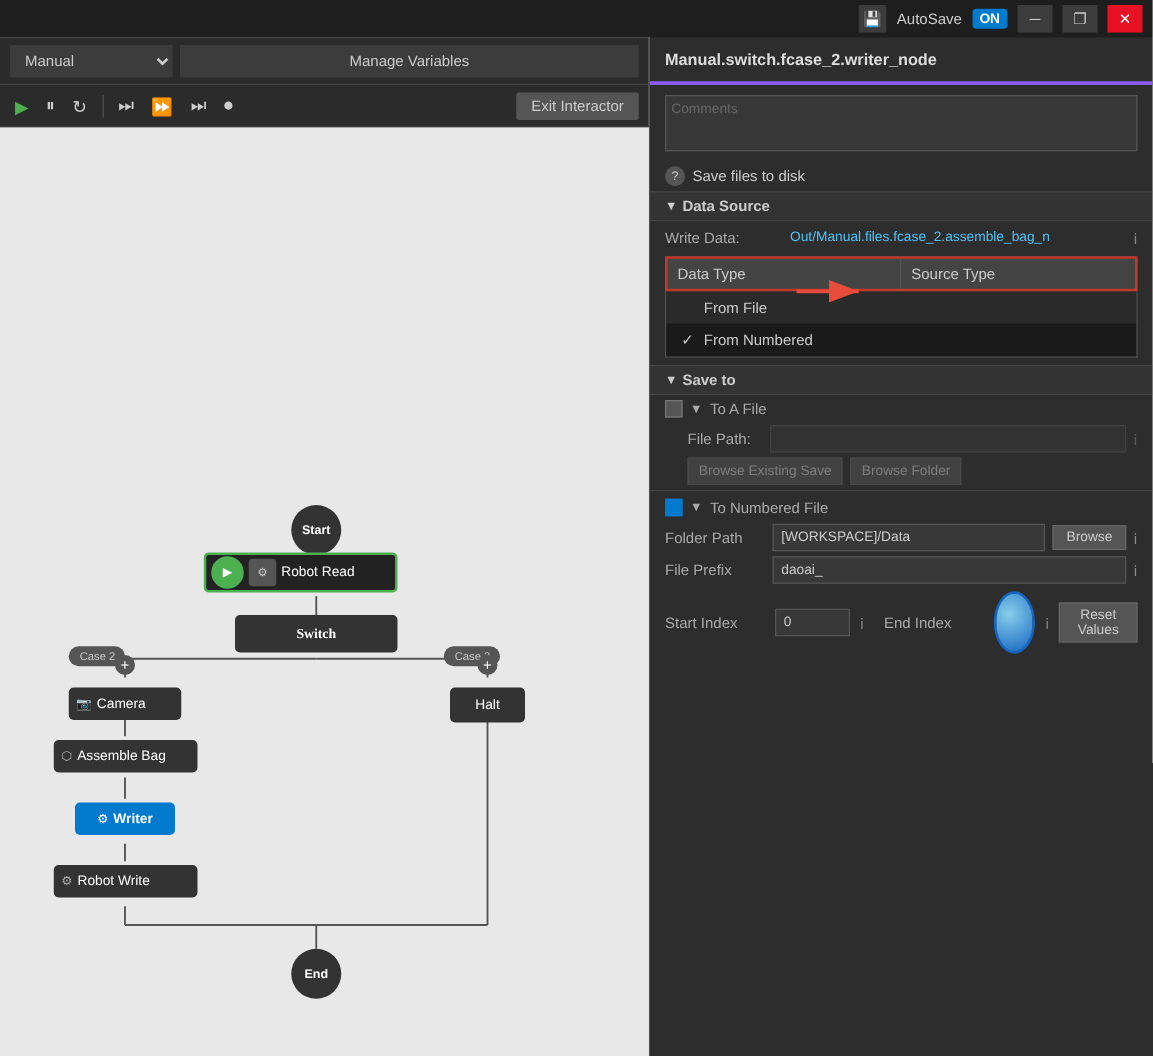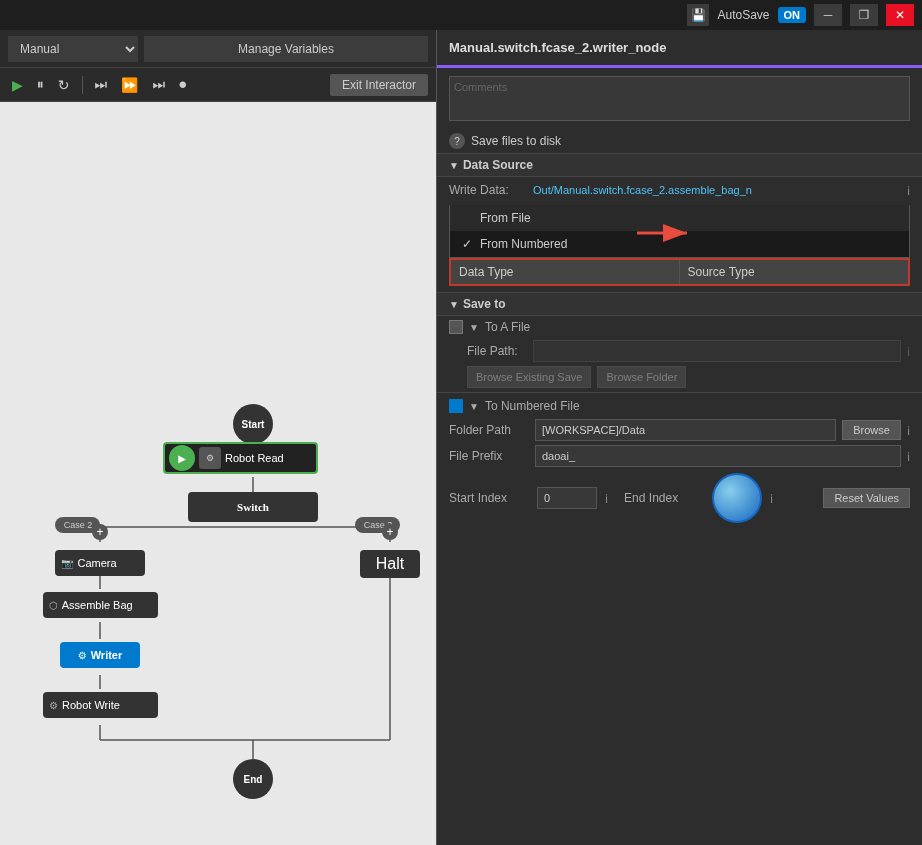--- a/index.html
+++ b/index.html
@@ -10,42 +10,42 @@
     .title-bar-btn { width: 28px; height: 22px; background: #3c3c3c; border: none; color: #ccc; cursor: pointer; font-size: 12px; display: flex; align-items: center; justify-content: center; }
     .title-bar-btn.close { background: #e81123; color: white; }
     .autosave-label { color: #ccc; font-size: 12px; margin-right: 0; }
     .autosave-toggle { background: #007acc; color: white; font-size: 11px; font-weight: bold; padding: 2px 6px; border-radius: 3px; }
     .save-icon { width: 22px; height: 22px; background: #3c3c3c; display: flex; align-items: center; justify-content: center; }
 
     
     .main-container { display: flex; flex: 1; overflow: hidden; }
 
     
-    .left-panel { width: 437px; display: flex; flex-direction: column; background: #f0f0f0; border-right: 1px solid #555; }
+    .left-panel { width: 520px; display: flex; flex-direction: column; background: #f0f0f0; border-right: 1px solid #555; }
     .left-toolbar { height: 38px; background: #2b2b2b; display: flex; align-items: center; padding: 0 8px; gap: 6px; border-bottom: 1px solid #444; }
     .mode-select { background: #3c3c3c; color: #ccc; border: none; padding: 4px 8px; font-size: 12px; width: 130px; height: 26px; }
     .manage-vars-btn { background: #3c3c3c; color: #ccc; border: none; padding: 4px 12px; font-size: 12px; height: 26px; flex: 1; cursor: pointer; }
     .toolbar-row { height: 34px; background: #2b2b2b; display: flex; align-items: center; padding: 0 8px; gap: 6px; border-bottom: 1px solid #444; }
     .tb-btn { background: transparent; border: none; color: #ccc; cursor: pointer; padding: 2px 4px; font-size: 14px; display: flex; align-items: center; justify-content: center; }
     .tb-btn.play { color: #4caf50; }
     .exit-btn { margin-left: auto; background: #555; color: #ccc; border: none; padding: 4px 12px; font-size: 12px; cursor: pointer; border-radius: 2px; }
     .canvas-area { flex: 1; background: #e8e8e8; position: relative; overflow: hidden; }
     .node-circle { position: absolute; width: 40px; height: 40px; border-radius: 50%; background: #333; color: white; display: flex; align-items: center; justify-content: center; font-size: 12px; font-weight: bold; }
     svg.flow-canvas { position: absolute; top: 0; left: 0; width: 100%; height: 100%; }
 
     
     .right-panel { flex: 1; background: #2d2d2d; display: flex; flex-direction: column; overflow-y: auto; }
     .panel-title { padding: 10px 12px; font-size: 13px; font-weight: 600; color: #ddd; background: #2d2d2d; border-bottom: 3px solid #8b5cf6; }
     .comments-box { margin: 8px 12px; background: #383838; border: 1px solid #555; height: 45px; padding: 4px; color: #aaa; font-size: 11px; }
     .section-row { display: flex; align-items: center; padding: 4px 12px; gap: 6px; }
     .question-icon { width: 16px; height: 16px; border-radius: 50%; background: #555; color: #ccc; display: flex; align-items: center; justify-content: center; font-size: 10px; }
     .save-files-label { color: #ccc; font-size: 12px; }
     .collapsible-header { display: flex; align-items: center; gap: 4px; padding: 4px 12px; background: #333; color: #ccc; font-size: 12px; font-weight: 600; cursor: pointer; border-top: 1px solid #444; border-bottom: 1px solid #444; }
     .triangle { font-size: 10px; }
-    .prop-row { display: flex; align-items: center; padding: 4px 12px; gap: 4px; min-height: 26px; }
+    .prop-row { display: flex; align-items: center; padding: 4px 12px; gap: 20px; min-height: 26px; }
     .prop-label { color: #aaa; font-size: 12px; min-width: 80px; }
     .prop-value { color: #4fc3f7; font-size: 11px; flex: 1; overflow: hidden; text-overflow: ellipsis; white-space: nowrap; }
     .info-icon { color: #888; font-size: 12px; cursor: pointer; }
     .checkbox-row { display: flex; align-items: center; gap: 6px; padding: 4px 12px; }
     .cb { width: 14px; height: 14px; background: #555; border: 1px solid #777; cursor: pointer; }
     .section-sublabel { color: #aaa; font-size: 12px; }
     .file-path-row { display: flex; align-items: center; gap: 6px; padding: 2px 12px 2px 30px; }
     .path-label { color: #aaa; font-size: 12px; min-width: 60px; }
     .path-input { flex: 1; background: #383838; border: 1px solid #555; color: #ccc; padding: 3px 6px; font-size: 11px; height: 22px; }
     .btn-browse { background: #555; color: #ccc; border: 1px solid #666; padding: 3px 8px; font-size: 11px; cursor: pointer; height: 22px; }
@@ -154,21 +154,21 @@
         <span style="font-size:10px;color:white;">⚙</span>
         <span style="color:white;font-size:11px;font-weight:bold;">Writer</span>
       </div>
 
       <div style="position:absolute;left:43px;top:590px;width:115px;height:26px;display:flex;align-items:center;border-radius:4px;background:#333;gap:4px;padding:0 6px;">
         <span style="font-size:10px;color:#aaa;">⚙</span>
         <span style="color:white;font-size:11px;">Robot Write</span>
       </div>
 
       <div style="position:absolute;left:360px;top:448px;width:60px;height:28px;display:flex;align-items:center;justify-content:center;border-radius:4px;background:#333;">
-        <span style="color:white;font-size:16px;">Halt</span>
+        <span style="color:white;font-size:11px;">Halt</span>
       </div>
 
       <div class="node-circle" style="left:233px;top:657px;">
         <span style="font-size:10px;">End</span>
       </div>
     </div>
   </div>
 
   <div class="right-panel">
     <div class="panel-title">Manual.switch.fcase_2.writer_node</div>
@@ -182,43 +182,43 @@
       <span class="save-files-label">Save files to disk</span>
     </div>
 
     <div class="collapsible-header">
       <span class="triangle">▼</span>
       <span>Data Source</span>
     </div>
 
     <div class="prop-row">
       <span class="prop-label">Write Data:</span>
-      <span class="prop-value">Out/Manual.switch.fcase_2.assemble_bag_n</span>
+      <span class="prop-value">Out/Manual.files.fcase_2.assemble_bag_n</span>
       <span class="info-icon">ℹ</span>
     </div>
 
     <div style="margin: 2px 12px;">
+
+      <div style="display:grid;grid-template-columns:1fr 1fr;border:2px solid #c0392b;background:#444;position:relative;">
+        <div style="padding:5px 8px;color:#ccc;font-size:12px;border-right:1px solid #555;">
+          <span>Data Type</span>
+        </div>
+        <div style="padding:5px 8px;color:#ccc;font-size:12px;">
+          <span>Source Type</span>
+        </div>
+      </div>
 
       <div style="background:#2a2a2a;border:1px solid #555;border-top:none;">
         <div style="padding:6px 12px;cursor:pointer;color:#ccc;font-size:12px;display:flex;align-items:center;gap:6px;background:#2a2a2a;">
           <span style="width:12px;"> </span>
           <span>From File</span>
         </div>
         <div style="padding:6px 12px;cursor:pointer;color:#ccc;font-size:12px;display:flex;align-items:center;gap:6px;background:#1a1a1a;">
           <span style="width:12px;">✓</span>
           <span>From Numbered</span>
-        </div>
-      </div>
-
-      <div style="display:grid;grid-template-columns:1fr 1fr;border:2px solid #c0392b;background:#444;position:relative;">
-        <div style="padding:5px 8px;color:#ccc;font-size:12px;border-right:1px solid #555;">
-          <span>Data Type</span>
-        </div>
-        <div style="padding:5px 8px;color:#ccc;font-size:12px;">
-          <span>Source Type</span>
         </div>
       </div>
     </div>
 
     <div style="position:relative;height:0;">
       <div style="position:absolute;right:225px;top:-75px;z-index:5;">
         <svg width="60" height="40" viewBox="0 0 60 40">
           <defs>
             <marker id="arrowhead" markerWidth="8" markerHeight="6" refX="8" refY="3" orient="auto">
               <polygon points="0 0, 8 3, 0 6" fill="#e74c3c"></polygon>

